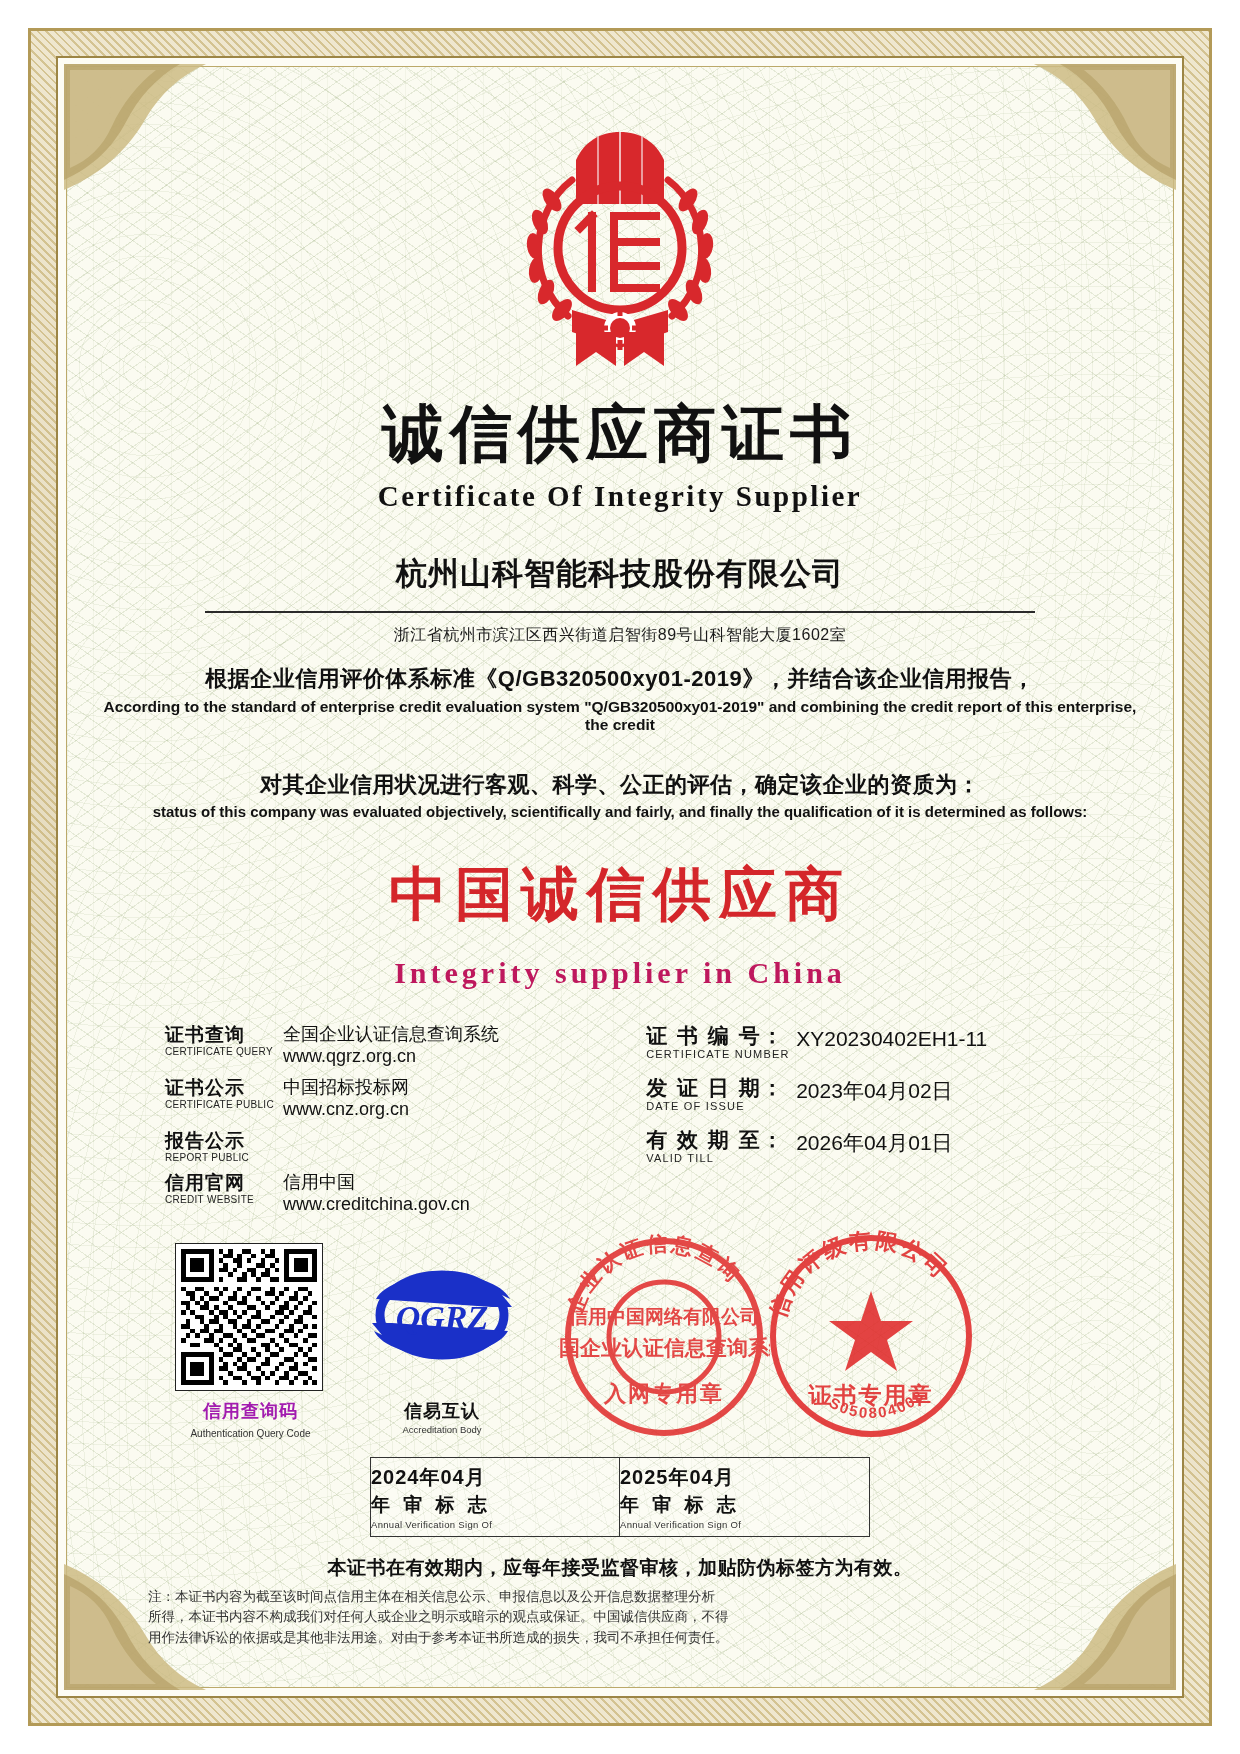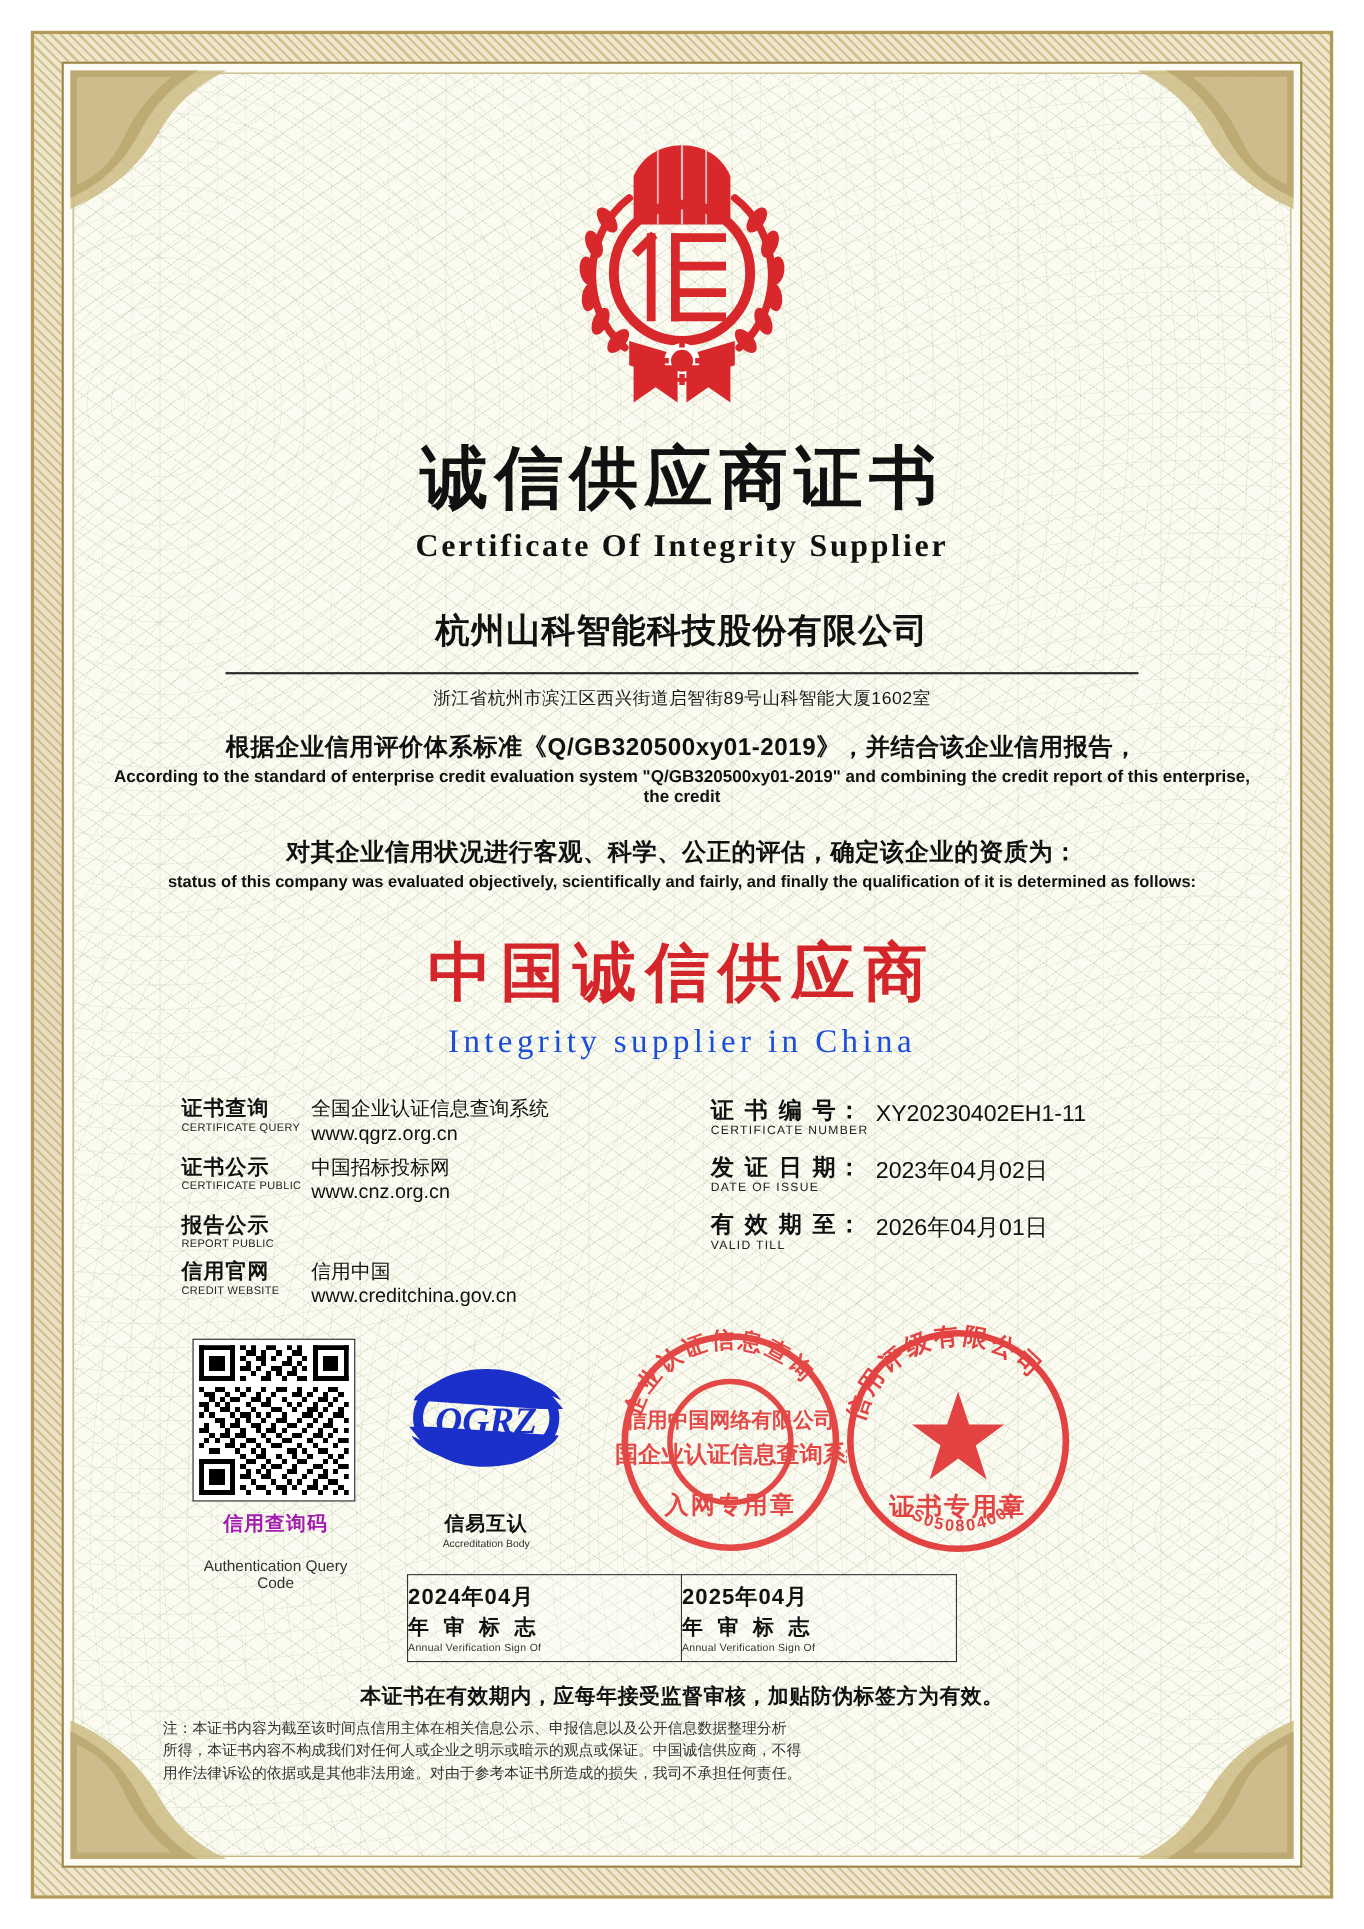--- a/index.html
+++ b/index.html
@@ -152,39 +152,39 @@
     font-size: 22px;
     font-weight: bold;
     letter-spacing: .5px;
   }
   .para .en {
     font-size: 15.5px;
     font-weight: bold;
     margin-top: 4px;
   }
 
-  .para2 { margin-top: 26px; }
+  .para2 { margin-top: 36px; }
   .para2 .cn { font-size: 22px; font-weight: bold; }
   .para2 .en { font-size: 15px; font-weight: bold; margin-top: 3px; }
 
   .award-cn {
     font-family: "Liberation Sans", sans-serif;
     font-size: 58px;
     font-weight: bold;
     color: #d4262a;
     letter-spacing: 8px;
     margin-top: 36px;
   }
   .award-en {
     font-family: "Liberation Serif", serif;
     font-size: 30px;
-    font-weight: normal;
-    color: #1d4ed8;
+    font-weight: bold;
+    color: #be185d;
     letter-spacing: 4px;
-    margin-top: 6px;
+    margin-top: 22px;
   }
 
   
   .info {
     display: flex;
     margin: 34px 0 0 0;
     padding: 0 75px 0 75px;
     box-sizing: border-box;
     text-align: left;
   }
@@ -245,21 +245,21 @@
     padding: 5px;
   }
   .qr-caption {
     position: absolute;
     left: 78px;
     top: 160px;
     width: 165px;
     text-align: center;
   }
   .qr-caption .cap-cn { font-size: 18px; font-weight: bold; color:#a21caf; letter-spacing:1px;}
-  .qr-caption .cap-en { font-size: 14px; color:#333; margin-top:18px;}
+  .qr-caption .cap-en { font-size: 10px; color:#333; margin-top:5px;}
 
   .qgrz {
     position: absolute;
     left: 262px;
     top: 16px;
     width: 180px;
     height: 125px;
   }
   .qgrz-caption {
     position: absolute;

